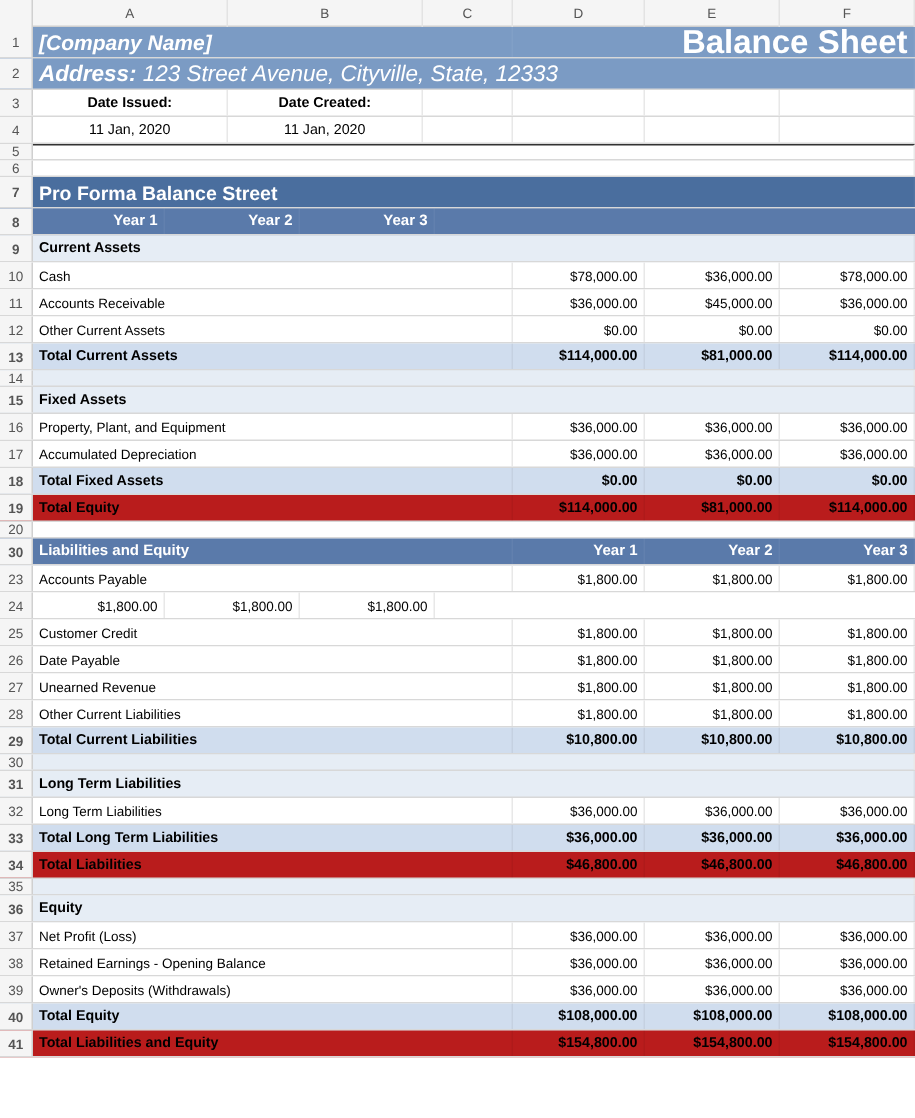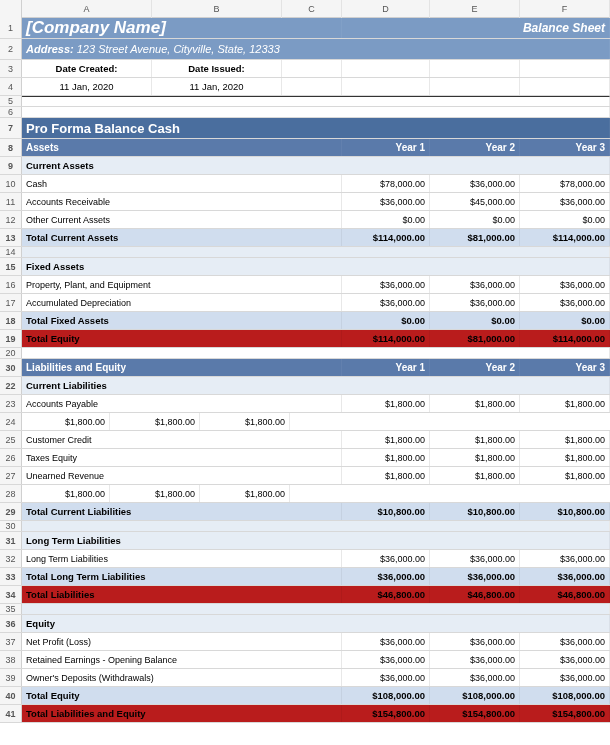--- a/index.html
+++ b/index.html
@@ -8,23 +8,23 @@
 .colhdr{display:flex;height:18px;background:#f5f5f5;border-bottom:1px solid #d0d0d0}
 .rowhdr{width:22px;min-width:22px;background:#f5f5f5;border-right:1px solid #d0d0d0;display:flex;align-items:center;justify-content:center;font-size:9px;color:#555}
 .colhdr .rowhdr{height:18px;border-bottom:none}
 .ch{display:flex;align-items:center;justify-content:center;font-size:9px;color:#555;border-right:1px solid #e3e3e3;height:18px}
 .cA{width:130px}.cB{width:130px}.cC{width:60px}.cD{width:88px}.cE{width:90px}.cF{width:90px}
 .row{display:flex;border-bottom:1px solid #d8d8d8}
 .cell{border-right:1px solid #e8e8e8;display:flex;align-items:center;padding:0 4px;height:17px;font-size:9.5px;overflow:hidden;white-space:nowrap}
 .rownum{color:#555;font-size:9px}
 .hdr-blue{background:#7b9bc4;color:#fff}
 .hdr-blue .cell{border-right-color:rgba(255,255,255,.05)}
-.title{font-size:17px;font-weight:bold;font-style:italic}
-.subtitle{font-size:11px;font-style:italic}
-.bstitle{font-size:12px;font-weight:bold;font-style:italic;justify-content:flex-end}
+.title{font-size:14px;font-weight:bold;font-style:italic}
+.subtitle{font-size:15px;font-style:italic}
+.bstitle{font-size:22px;font-weight:bold;justify-content:flex-end}
 .row.r1 .cell,.row.r2 .cell{height:20px}
 .bold{font-weight:bold}
 .center{justify-content:center}
 .right{justify-content:flex-end}
 .section-dark{background:#4a6e9e;color:#fff;font-weight:bold}
 .section-dark .cell{border-right-color:rgba(255,255,255,.05);font-size:11px}
 .section-med{background:#5a7aaa;color:#fff;font-weight:bold}
 .section-med .cell{border-right-color:rgba(255,255,255,.05);font-size:10px}
 .sub-light{background:#e6edf5;font-weight:bold;font-size:9.5px}
 .sub-light .cell{border-right-color:rgba(0,0,0,.05)}
@@ -62,22 +62,22 @@
 
 <div class="row r2 hdr-blue">
   <div class="rowhdr rownum">2</div>
   <div class="cell subtitle" style="width:588px">
     <span class="bold">Address:</span>&nbsp;<span>123 Street Avenue, Cityville, State, 12333</span>
   </div>
 </div>
 
 <div class="row">
   <div class="rowhdr rownum">3</div>
+  <div class="cell cB bold center">Date Issued:</div>
   <div class="cell cA bold center">Date Created:</div>
-  <div class="cell cB bold center">Date Issued:</div>
   <div class="cell cC"></div>
   <div class="cell cD"></div>
   <div class="cell cE"></div>
   <div class="cell cF"></div>
 </div>
 
 <div class="row">
   <div class="rowhdr rownum">4</div>
   <div class="cell cA center">11 Jan, 2020</div>
   <div class="cell cB center">11 Jan, 2020</div>
@@ -91,26 +91,25 @@
   <div class="rowhdr rownum">5</div>
   <div class="cell" style="width:588px;border-top:1px solid #333"></div>
 </div>
 <div class="row gap">
   <div class="rowhdr rownum">6</div>
   <div class="cell" style="width:588px"></div>
 </div>
 
 <div class="row section-dark">
   <div class="rowhdr rownum">7</div>
-  <div class="cell" style="width:588px;height:20px;font-size:13px">Pro Forma Balance Cash</div>
+  <div class="cell" style="width:588px;height:20px;font-size:13px">Pro Forma Balance Street</div>
 </div>
 
 <div class="row section-med">
   <div class="rowhdr rownum">8</div>
-  <div class="cell" style="width:320px">Assets</div>
   <div class="cell cD yr">Year 1</div>
   <div class="cell cE yr">Year 2</div>
   <div class="cell cF yr">Year 3</div>
 </div>
 
 <div class="row sub-light">
   <div class="rowhdr rownum">9</div>
   <div class="cell" style="width:588px">Current Assets</div>
 </div>
 
@@ -195,24 +194,20 @@
 </div>
 
 <div class="row section-med">
   <div class="rowhdr rownum">30</div>
   <div class="cell" style="width:320px">Liabilities and Equity</div>
   <div class="cell cD yr">Year 1</div>
   <div class="cell cE yr">Year 2</div>
   <div class="cell cF yr">Year 3</div>
 </div>
 
-<div class="row sub-light">
-  <div class="rowhdr rownum">22</div>
-  <div class="cell" style="width:588px">Current Liabilities</div>
-</div>
 
 <div id="cl-rows">
       <div class="row data-row">
         <div class="rowhdr rownum">23</div>
         <div class="cell" style="width:320px">Accounts Payable</div>
         <div class="cell cD right">$1,800.00</div>
         <div class="cell cE right">$1,800.00</div>
         <div class="cell cF right">$1,800.00</div>
       </div>
       <div class="row data-row">
@@ -223,34 +218,35 @@
       </div>
       <div class="row data-row">
         <div class="rowhdr rownum">25</div>
         <div class="cell" style="width:320px">Customer Credit</div>
         <div class="cell cD right">$1,800.00</div>
         <div class="cell cE right">$1,800.00</div>
         <div class="cell cF right">$1,800.00</div>
       </div>
       <div class="row data-row">
         <div class="rowhdr rownum">26</div>
-        <div class="cell" style="width:320px">Taxes Equity</div>
+        <div class="cell" style="width:320px">Date Payable</div>
         <div class="cell cD right">$1,800.00</div>
         <div class="cell cE right">$1,800.00</div>
         <div class="cell cF right">$1,800.00</div>
       </div>
       <div class="row data-row">
         <div class="rowhdr rownum">27</div>
         <div class="cell" style="width:320px">Unearned Revenue</div>
         <div class="cell cD right">$1,800.00</div>
         <div class="cell cE right">$1,800.00</div>
         <div class="cell cF right">$1,800.00</div>
       </div>
       <div class="row data-row">
         <div class="rowhdr rownum">28</div>
+        <div class="cell" style="width:320px">Other Current Liabilities</div>
         <div class="cell cD right">$1,800.00</div>
         <div class="cell cE right">$1,800.00</div>
         <div class="cell cF right">$1,800.00</div>
       </div>
     </div>
 
 <div class="row total-light">
   <div class="rowhdr rownum">29</div>
   <div class="cell bold" style="width:320px">Total Current Liabilities</div>
   <div class="cell cD right bold">$10,800.00</div>

